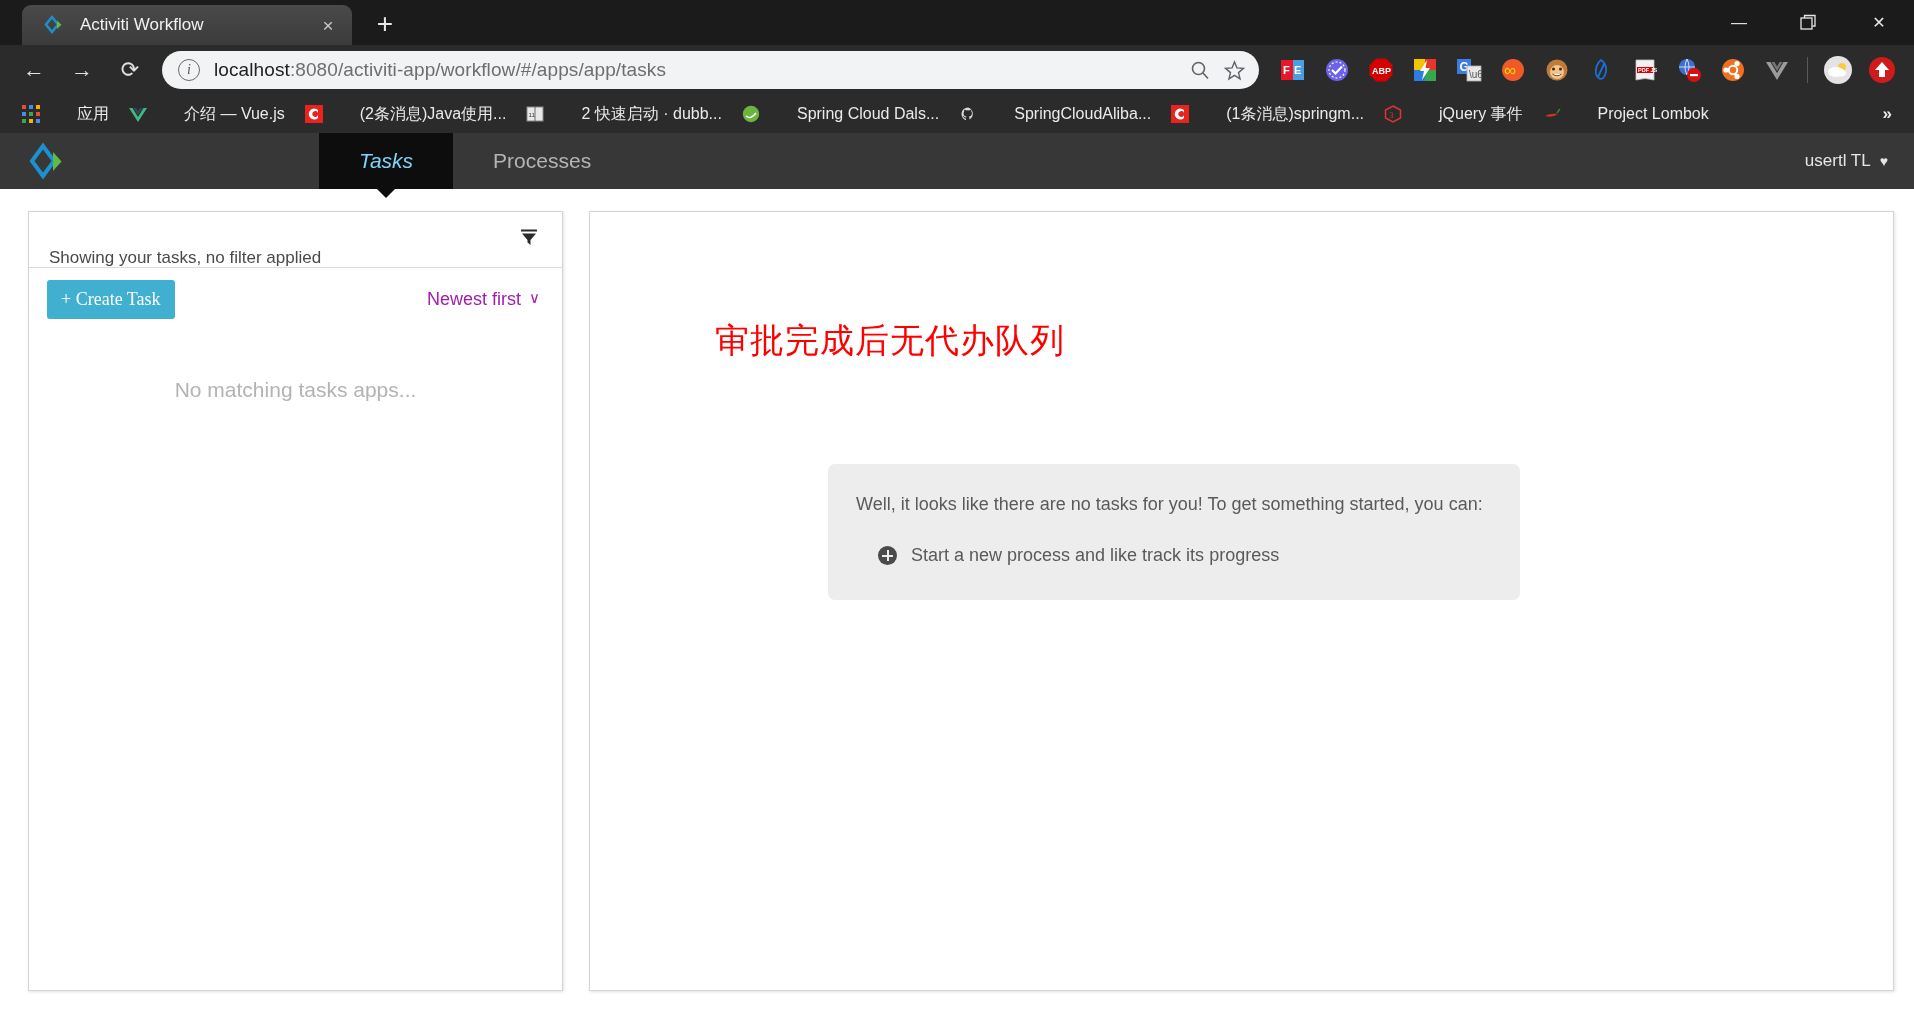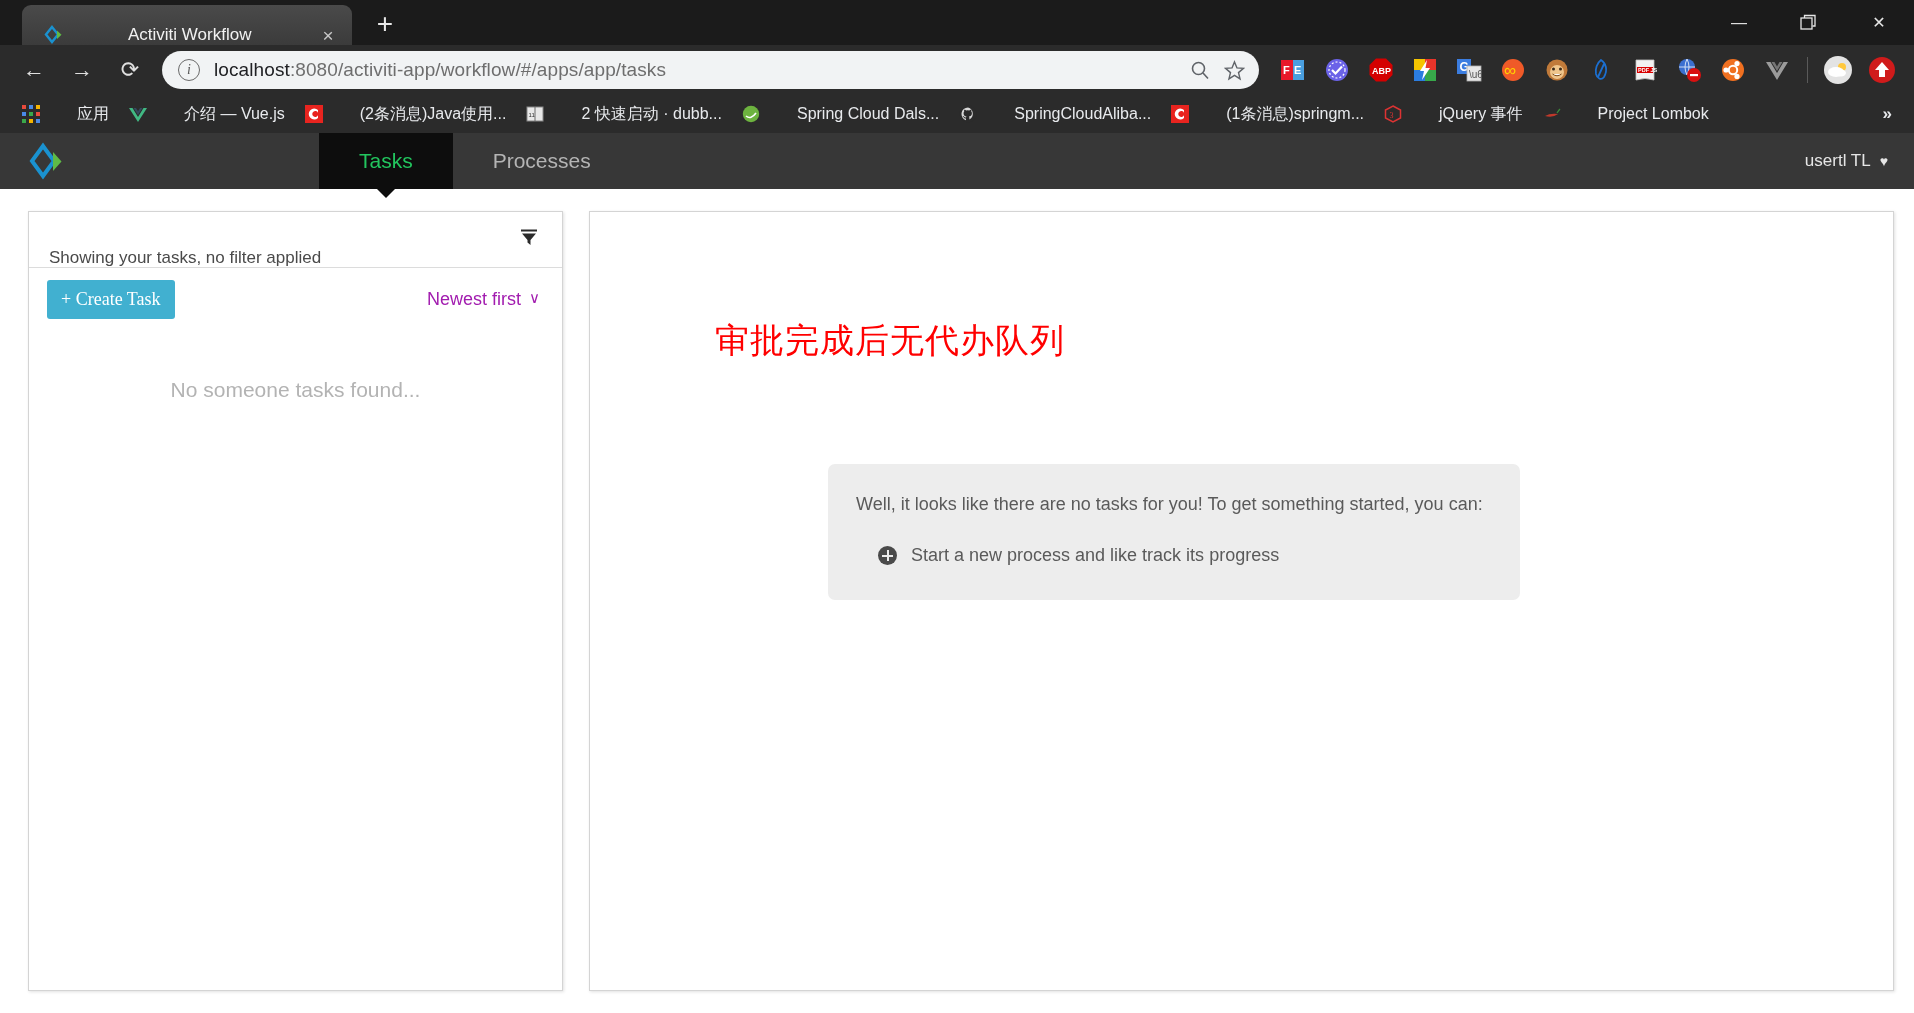--- a/index.html
+++ b/index.html
@@ -16,23 +16,22 @@
   
   .tabstrip {
     height: 45px; background: #1b1b1b;
     display: flex; align-items: flex-end; position: relative;
     flex: 0 0 45px;
   }
   .tab {
     margin-left: 22px; width: 330px; height: 40px;
     background: linear-gradient(to bottom, #4a4a4a, #3b3b3b);
     border-radius: 9px 9px 0 0;
-    display: flex; align-items: flex-end; padding: 0 12px;
+    display: flex; align-items: center; padding: 0 12px;
     position: relative;
-    gap: 48px;
   }
   .tab-favicon { width: 20px; height: 20px; margin-left: 10px; flex: 0 0 20px; position: relative; }
   .tab-title {
     color: #f1f1f1; font-size: 17px; margin-left: 16px;
     white-space: nowrap; overflow: hidden; text-overflow: ellipsis; flex: 1;
   }
   .tab-close { color: #c8c8c8; font-size: 19px; width: 24px; text-align: center; line-height: 1; }
   .newtab {
     width: 38px; height: 38px; border-radius: 50%;
     color: #e8e8e8; font-size: 28px; font-weight: 300;
@@ -90,21 +89,21 @@
   .apphdr {
     height: 56px; background: #373737; display: flex; align-items: stretch; flex: 0 0 56px;
     position: relative;
   }
   .applogo { width: 96px; display: flex; align-items: center; justify-content: center; }
   .apptabs { display: flex; align-items: stretch; margin-left: 223px; }
   .apptab {
     padding: 0 40px; display: flex; align-items: center; justify-content: center;
     color: #b4b4b4; font-size: 21px; position: relative;
   }
-  .apptab.active { background: #0d0d0d; color: #22c55e; }
+  .apptab.active { background: #0d0d0d; color: #7dd3fc; font-style: italic; }
   .apptab.active::after {
     content: ""; position: absolute; bottom: -9px; left: 50%; transform: translateX(-50%);
     border-left: 10px solid transparent; border-right: 10px solid transparent;
     border-top: 10px solid #0d0d0d;
   }
   .appuser {
     margin-left: auto; display: flex; align-items: center; padding-right: 26px;
     color: #e6e6e6; font-size: 17px;
   }
   .appuser .caret { margin-left: 9px; font-size: 14px; }
@@ -449,21 +448,21 @@
               </svg>
           </span>
         </div>
         <div class="actionbar">
           <button class="createbtn">+ Create Task</button>
           <div class="sortsel">
             <span>Newest first</span>
             <span class="caret">∨</span>
           </div>
         </div>
-        <div class="emptylist">No someone tasks found...</div>
+        <div class="emptylist">No matching tasks apps...</div>
       </div>
 
       <div class="detailpanel">
         <div class="rednote">审批完成后无代办队列</div>
         <div class="infobox">
           <div class="infohead">Well, it looks like there are no tasks for you! To get something started, you can:</div>
           <div class="infoitem">
             <span class="plusicon"></span>
             <span class="infotext">Start a new process and like track its progress</span>
           </div>

